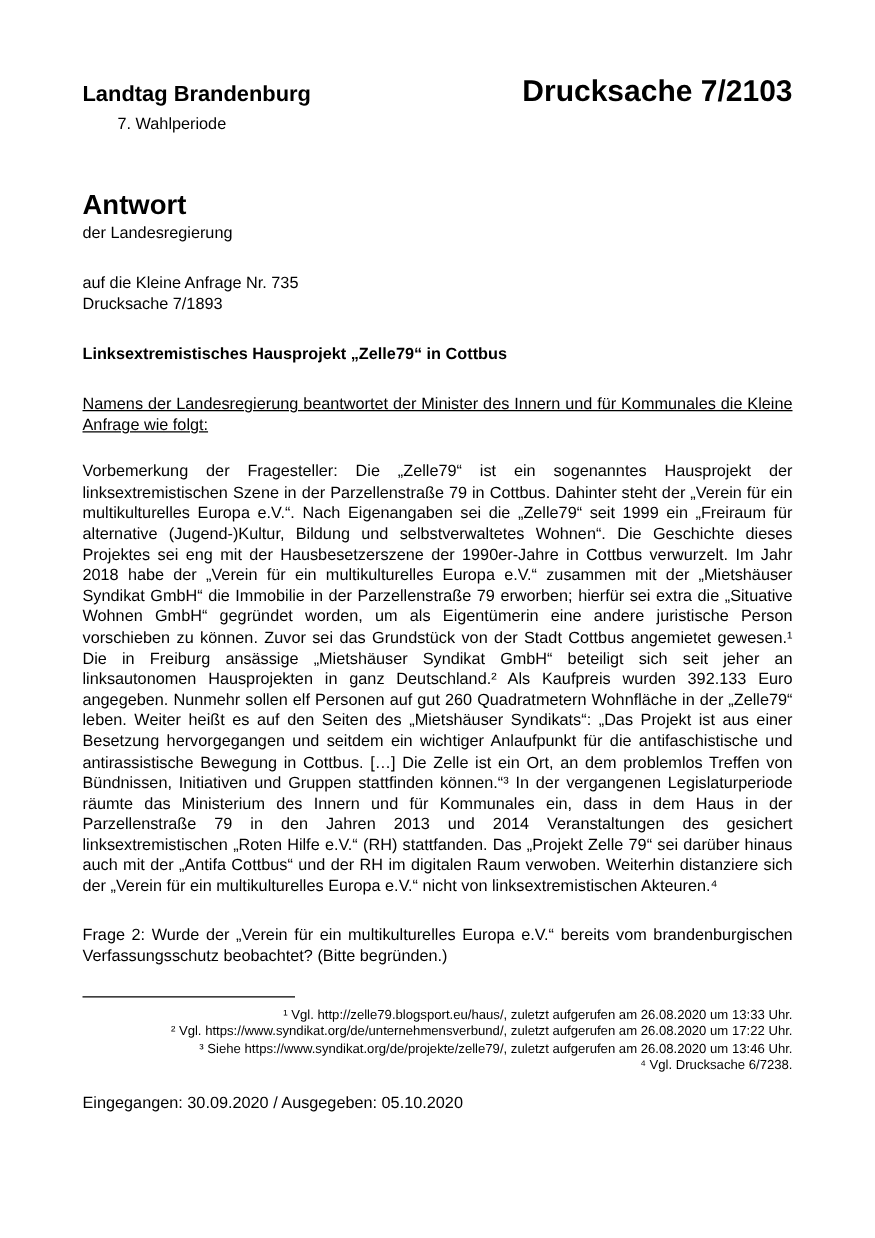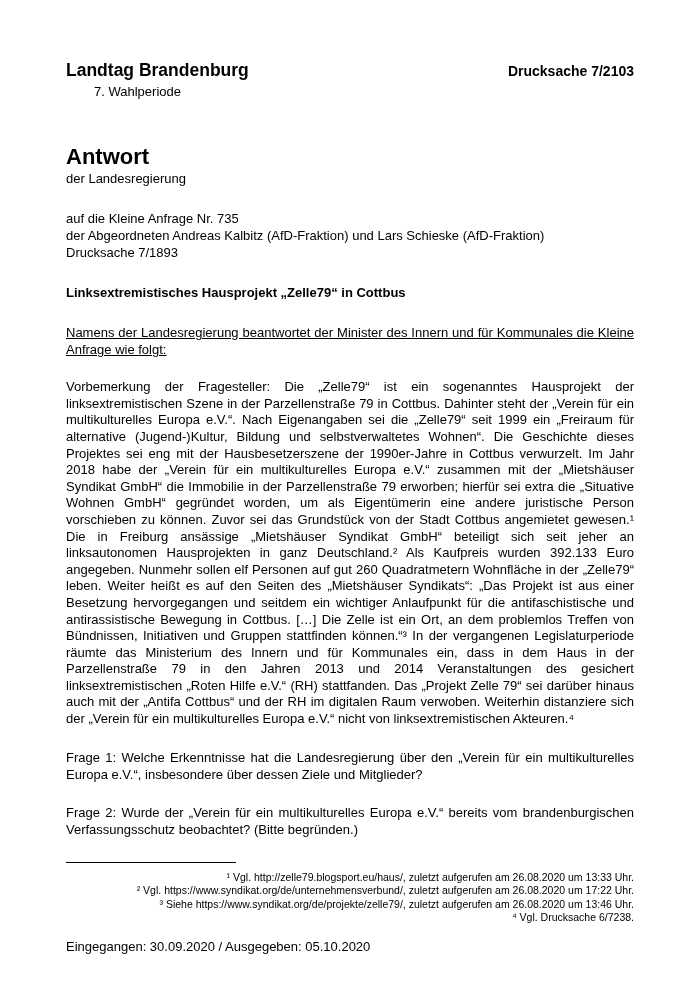--- a/index.html
+++ b/index.html
@@ -21,21 +21,21 @@
   .header-row {
     display: flex;
     justify-content: space-between;
     align-items: baseline;
   }
   .org-title {
     font-size: 17.5px;
     font-weight: bold;
   }
   .doc-number {
-    font-size: 14px;
+    font-size: 24px;
     font-weight: bold;
   }
   .period {
     font-size: 13px;
     margin-top: 3px;
     margin-left: 28px;
   }
   .answer-title {
     font-size: 22px;
     font-weight: bold;
@@ -102,31 +102,29 @@
     <span class="org-title">Landtag Brandenburg</span>
     <span class="doc-number">Drucksache 7/2103</span>
   </div>
   <div class="period">7. Wahlperiode</div>
 
   <div class="answer-title">Antwort</div>
   <div class="answer-subtitle">der Landesregierung</div>
 
   <div class="ref-block">
     <div>auf die Kleine Anfrage Nr. 735</div>
-    <div>der Abgeordneten Andreas Kalbitz (AfD-Fraktion) und Lars Schieske (AfD-Fraktion)</div>
     <div>Drucksache 7/1893</div>
   </div>
 
   <div class="subject">Linksextremistisches Hausprojekt „Zelle79“ in Cottbus</div>
 
   <div class="intro">Namens der Landesregierung beantwortet der Minister des Innern und für Kommunales die Kleine Anfrage wie folgt:</div>
 
   <div class="body-text">Vorbemerkung der Fragesteller: Die „Zelle79“ ist ein sogenanntes Hausprojekt der linksextremistischen Szene in der Parzellenstraße 79 in Cottbus. Dahinter steht der „Verein für ein multikulturelles Europa e.V.“. Nach Eigenangaben sei die „Zelle79“ seit 1999 ein „Freiraum für alternative (Jugend-)Kultur, Bildung und selbstverwaltetes Wohnen“. Die Geschichte dieses Projektes sei eng mit der Hausbesetzerszene der 1990er-Jahre in Cottbus verwurzelt. Im Jahr 2018 habe der „Verein für ein multikulturelles Europa e.V.“ zusammen mit der „Mietshäuser Syndikat GmbH“ die Immobilie in der Parzellenstraße 79 erworben; hierfür sei extra die „Situative Wohnen GmbH“ gegründet worden, um als Eigentümerin eine andere juristische Person vorschieben zu können. Zuvor sei das Grundstück von der Stadt Cottbus angemietet gewesen.¹ Die in Freiburg ansässige „Mietshäuser Syndikat GmbH“ beteiligt sich seit jeher an linksautonomen Hausprojekten in ganz Deutschland.² Als Kaufpreis wurden 392.133 Euro angegeben. Nunmehr sollen elf Personen auf gut 260 Quadratmetern Wohnfläche in der „Zelle79“ leben. Weiter heißt es auf den Seiten des „Mietshäuser Syndikats“: „Das Projekt ist aus einer Besetzung hervorgegangen und seitdem ein wichtiger Anlaufpunkt für die antifaschistische und antirassistische Bewegung in Cottbus. […] Die Zelle ist ein Ort, an dem problemlos Treffen von Bündnissen, Initiativen und Gruppen stattfinden können.“³ In der vergangenen Legislaturperiode räumte das Ministerium des Innern und für Kommunales ein, dass in dem Haus in der Parzellenstraße 79 in den Jahren 2013 und 2014 Veranstaltungen des gesichert linksextremistischen „Roten Hilfe e.V.“ (RH) stattfanden. Das „Projekt Zelle 79“ sei darüber hinaus auch mit der „Antifa Cottbus“ und der RH im digitalen Raum verwoben. Weiterhin distanziere sich der „Verein für ein multikulturelles Europa e.V.“ nicht von linksextremistischen Akteuren.⁴</div>
 
-  <div class="question">Frage 1: Welche Erkenntnisse hat die Landesregierung über den „Verein für ein multikulturelles Europa e.V.“, insbesondere über dessen Ziele und Mitglieder?</div>
   <div class="question">Frage 2: Wurde der „Verein für ein multikulturelles Europa e.V.“ bereits vom brandenburgischen Verfassungsschutz beobachtet? (Bitte begründen.)</div>
 
   <hr class="footnote-rule">
 
   <div class="footnotes">
     <div>¹ Vgl. http://zelle79.blogsport.eu/haus/, zuletzt aufgerufen am 26.08.2020 um 13:33 Uhr.</div>
     <div>² Vgl. https://www.syndikat.org/de/unternehmensverbund/, zuletzt aufgerufen am 26.08.2020 um 17:22 Uhr.</div>
     <div>³ Siehe https://www.syndikat.org/de/projekte/zelle79/, zuletzt aufgerufen am 26.08.2020 um 13:46 Uhr.</div>
     <div>⁴ Vgl. Drucksache 6/7238.</div>
   </div>

